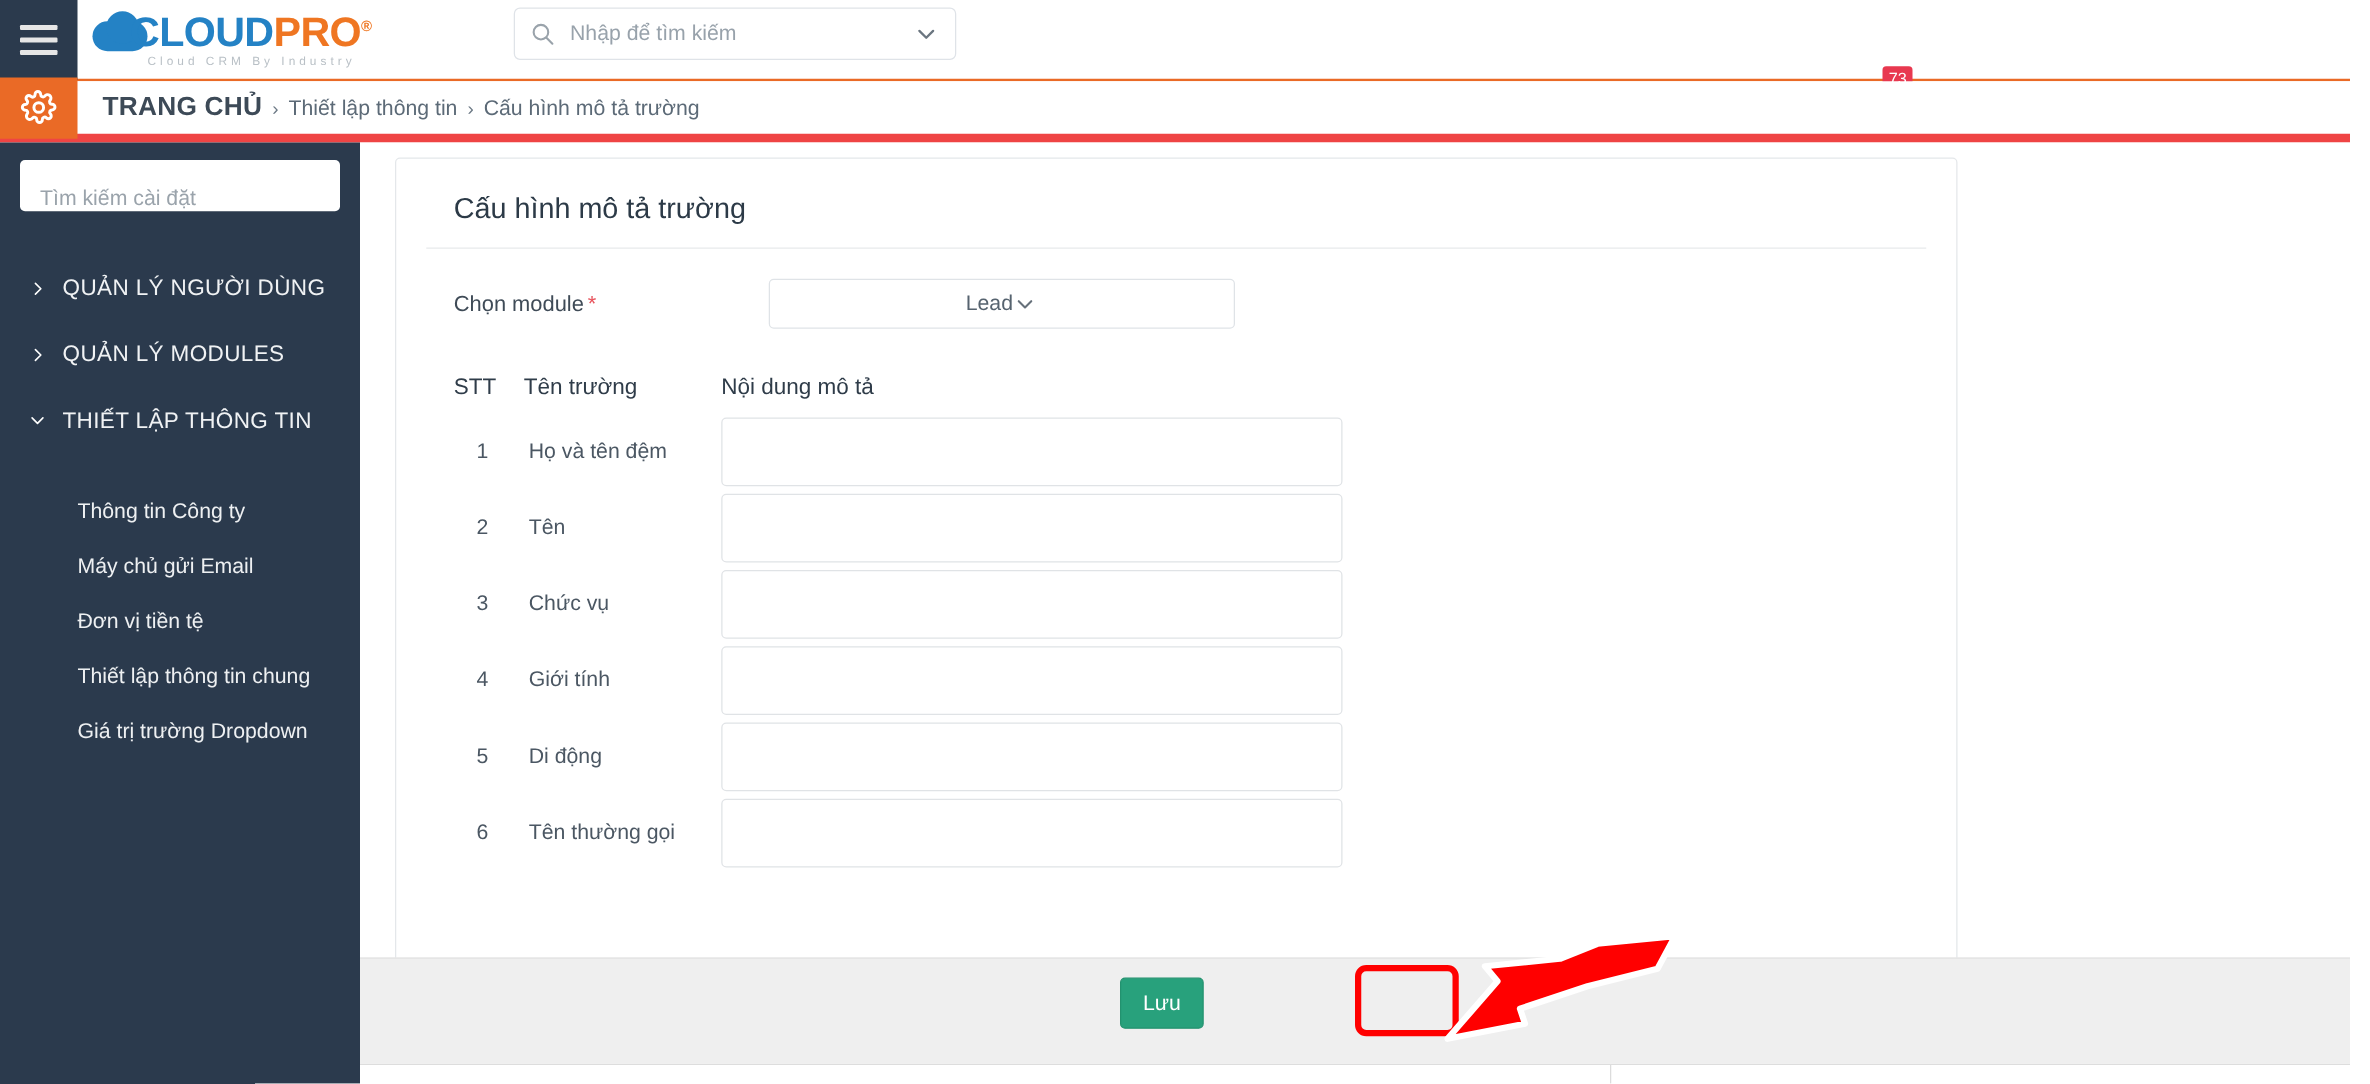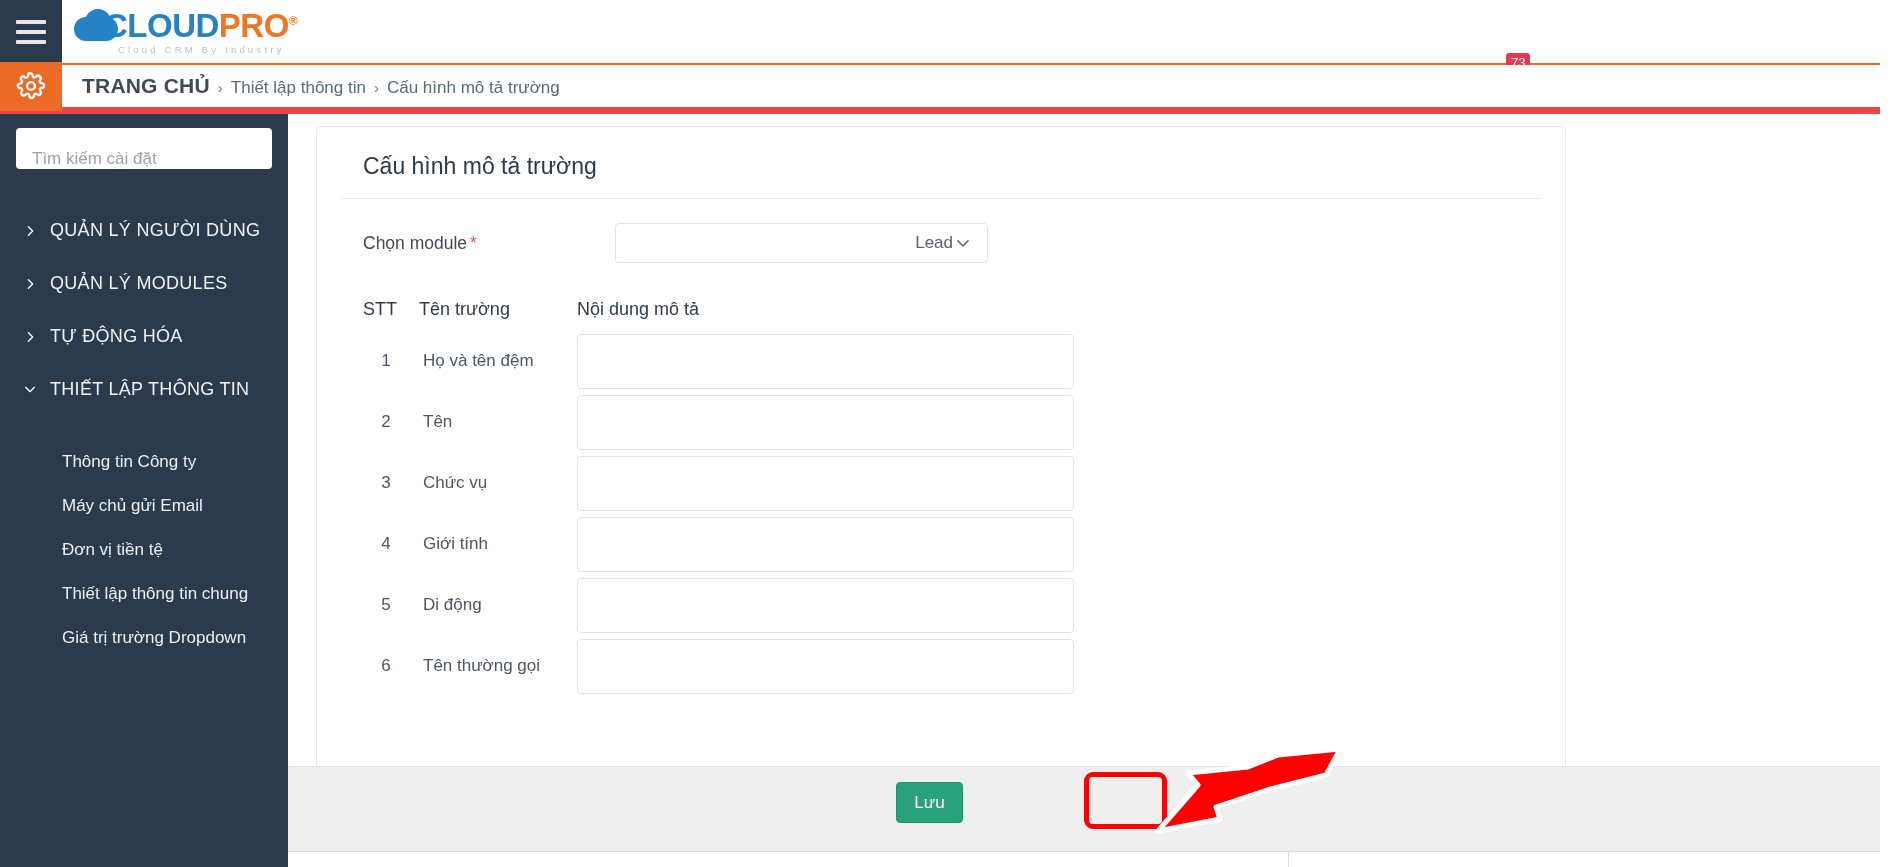--- a/index.html
+++ b/index.html
@@ -218,21 +218,21 @@
   .form-label {
     font-size: 17.5px; color: #3f4b57;
     width: 252px;
   }
   .req { color: #e8565f; margin-left: 3px; }
   .select-box {
     width: 373px; height: 40px;
     border: 1px solid #dfe3e7; border-radius: 4px;
     background: #fff;
     display: flex; align-items: center;
-    justify-content: flex-end;
+    justify-content: center;
     padding: 11px 14px; cursor: pointer;
   }
   .select-value { font-size: 17px; color: #56636f; }
 
   .tbl { margin-top: 28px; padding-left: 46px; }
   .tbl-head {
     display: flex; align-items: center;
     height: 36px;
   }
   .th {
@@ -321,20 +321,30 @@
     </div>
 
     <div class="logo-wrap">
       <div class="logo-row">
         <div class="logo-cloud"></div>
         <div class="logo-text"><span class="logo-cloudpart">CLOUD</span><span class="logo-propart">PRO</span><span class="logo-reg">®</span></div>
       </div>
       <div class="logo-tagline">Cloud CRM By Industry</div>
     </div>
 
+    <div class="search-top">
+      <svg class="mag" viewBox="0 0 24 24" fill="none" stroke="#9aa3ab" stroke-width="2">
+        <circle cx="10.5" cy="10.5" r="7"></circle>
+          <line x1="15.8" y1="15.8" x2="21.5" y2="21.5" stroke-linecap="round"></line>
+      </svg>
+      <input type="text" placeholder="Nhập để tìm kiếm" style="">
+      <svg class="search-caret" viewBox="0 0 24 24" fill="none" stroke="#6b7680" stroke-width="2">
+        <polyline points="6,9.5 12,15.5 18,9.5" stroke-linecap="round" stroke-linejoin="round"></polyline>
+      </svg>
+    </div>
 
     <div class="top-icons">
 
       <div class="topicon">
         <svg width="28" height="28" viewBox="0 0 24 24" fill="none" stroke="#2b3a4d" stroke-width="1.6">
           <circle cx="12" cy="12" r="9.3"></circle>
             <line x1="12" y1="7.6" x2="12" y2="16.4" stroke-linecap="round"></line>
             <line x1="7.6" y1="12" x2="16.4" y2="12" stroke-linecap="round"></line>
         </svg>
       </div>
@@ -431,28 +441,20 @@
 
       <div class="side-group">
         <span class="chev">
           <svg width="13" height="16" viewBox="0 0 24 24" fill="none" stroke="#ffffff" stroke-width="2.4">
               <polyline points="8,4 16,12 8,20" stroke-linecap="round" stroke-linejoin="round"></polyline>
             </svg>
         </span>
         <span class="side-group-label">QUẢN LÝ MODULES</span>
       </div>
 
-      <div class="side-group">
-        <span class="chev">
-          <svg width="13" height="16" viewBox="0 0 24 24" fill="none" stroke="#ffffff" stroke-width="2.4">
-              <polyline points="8,4 16,12 8,20" stroke-linecap="round" stroke-linejoin="round"></polyline>
-            </svg>
-        </span>
-        <span class="side-group-label">TỰ ĐỘNG HÓA</span>
-      </div>
 
       <div class="side-group">
         <span class="chev">
           <svg width="16" height="13" viewBox="0 0 24 24" fill="none" stroke="#ffffff" stroke-width="2.4">
               <polyline points="4,8 12,16 20,8" stroke-linecap="round" stroke-linejoin="round"></polyline>
             </svg>
         </span>
         <span class="side-group-label">THIẾT LẬP THÔNG TIN</span>
       </div>
 

